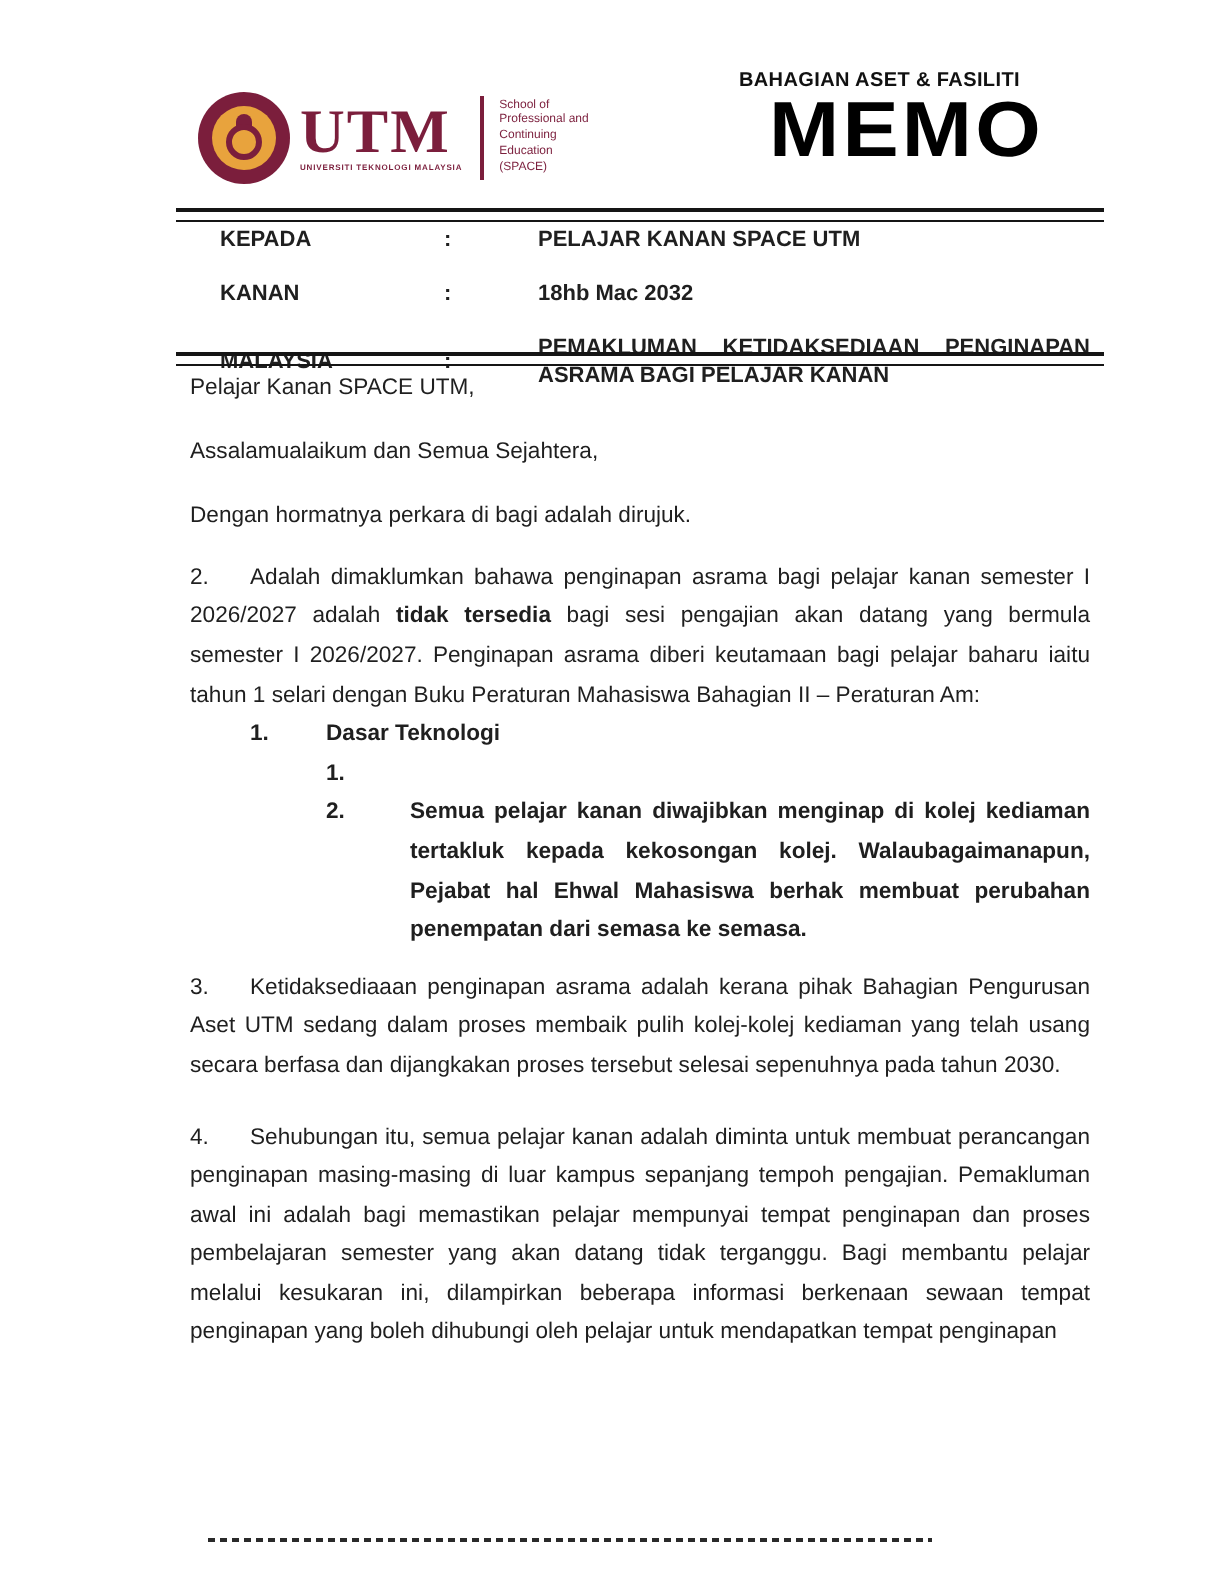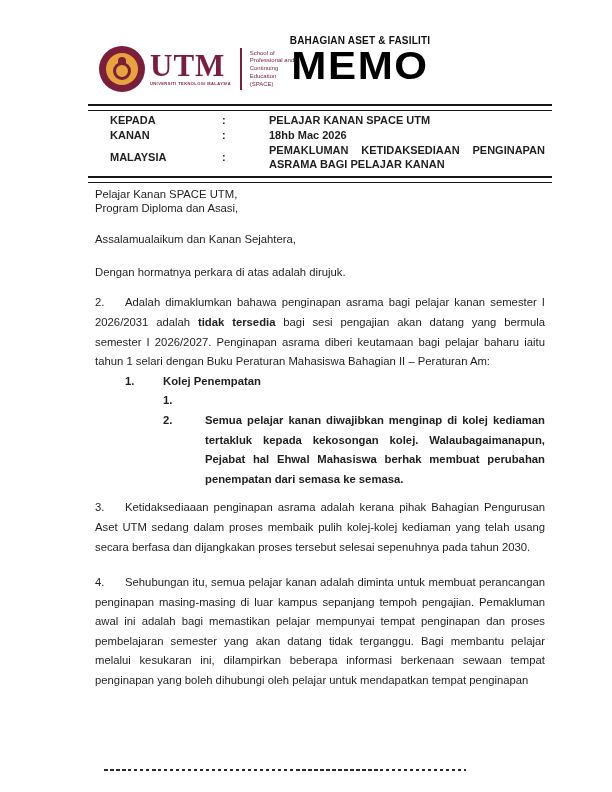--- a/index.html
+++ b/index.html
@@ -15,30 +15,30 @@
   .emblem{position:relative;width:46px;height:46px;border-radius:50%;background:#7b1e3c;flex:0 0 auto;}
   .emblem .inner{position:absolute;left:7px;top:7px;width:32px;height:32px;border-radius:50%;background:#e8a33d;}
   .emblem .ring{position:absolute;left:14px;top:16px;width:12px;height:12px;border-radius:50%;border:3.5px solid #7b1e3c;}
   .emblem .dome{position:absolute;left:19px;top:11px;width:8px;height:6px;background:#7b1e3c;border-radius:4px 4px 0 0;}
   .utm-word{display:flex;flex-direction:column;line-height:1;}
   .utm-acronym{font-family:"Liberation Serif",serif;font-weight:bold;font-size:31px;color:#7b1e3c;letter-spacing:1px;line-height:0.88;}
   .utm-fullname{font-size:4px;font-weight:bold;color:#7b1e3c;letter-spacing:0.42px;margin-top:2px;}
   .logo-divider{width:1.5px;height:42px;background:#7b1e3c;margin:0 3px 0 4px;}
   .school-text{font-size:6px;line-height:1.3;color:#7b1e3c;white-space:pre-line;width:64px;}
 
-  .memo-block{position:absolute;left:115px;top:35px;width:300px;text-align:center;}
+  .memo-block{position:absolute;left:115px;top:35px;width:300px;text-align:right;}
   .dept{font-size:10px;font-weight:bold;letter-spacing:0.2px;color:#111;}
   .memo-title{font-size:39px;font-weight:900;letter-spacing:1.5px;line-height:1.05;color:#000;transform:scaleX(1.08);transform-origin:center;}
 
   .double-rule{position:absolute;left:-7px;width:464px;height:4px;border-top:2.6px solid #151515;border-bottom:1.8px solid #151515;}
   .rule-1{top:104px;}
   .rule-2{top:176px;}
 
   .meta{position:absolute;left:15px;top:113px;width:435px;
-        display:grid;grid-template-columns:112px 33px 1fr;row-gap:1px;
+        display:grid;grid-template-columns:112px 33px 1fr;row-gap:13px;
         font-size:11px;font-weight:bold;line-height:14px;align-items:center;}
   .meta .value{text-align:justify;margin-left:14px;}
 
   
   .body-text{position:absolute;left:0;top:188px;width:450px;font-size:11.3px;line-height:19.6px;}
   .address div{line-height:13.6px;}
   .sal{margin-top:15px;}
   .intro{margin-top:13px;}
   .para{margin-top:11px;text-align:justify;}
   .pnum{display:inline-block;width:30px;}
@@ -86,44 +86,43 @@
 
     <div class="double-rule rule-1"></div>
 
     <div class="meta">
       <div>KEPADA</div>
       <div>:</div>
       <div class="value">PELAJAR KANAN SPACE UTM</div>
 
       <div>KANAN</div>
       <div>:</div>
-      <div class="value">18hb Mac 2026</div>
+      <div class="value">18hb Mac 2032</div>
 
       <div>MALAYSIA</div>
       <div>:</div>
       <div class="value">PEMAKLUMAN KETIDAKSEDIAAN PENGINAPAN ASRAMA BAGI PELAJAR KANAN</div>
     </div>
 
     <div class="double-rule rule-2"></div>
 
     <div class="body-text">
 
       <div class="address">
         <div>Pelajar Kanan SPACE UTM,</div>
-        <div>Program Diploma dan Asasi,</div>
       </div>
 
-      <div class="sal">Assalamualaikum dan Kanan Sejahtera,</div>
-      <div class="intro">Dengan hormatnya perkara di atas adalah dirujuk.</div>
+      <div class="sal">Assalamualaikum dan Semua Sejahtera,</div>
+      <div class="intro">Dengan hormatnya perkara di bagi adalah dirujuk.</div>
 
-      <div class="para"><span class="pnum">2.</span><span>Adalah dimaklumkan bahawa penginapan asrama bagi pelajar kanan semester I 2026/2031 adalah </span><b>tidak tersedia</b><span> bagi sesi pengajian akan datang yang bermula semester I 2026/2027. Penginapan asrama diberi keutamaan bagi pelajar baharu iaitu tahun 1  selari dengan Buku Peraturan Mahasiswa Bahagian II – Peraturan Am:</span></div>
+      <div class="para"><span class="pnum">2.</span><span>Adalah dimaklumkan bahawa penginapan asrama bagi pelajar kanan semester I 2026/2027 adalah </span><b>tidak tersedia</b><span> bagi sesi pengajian akan datang yang bermula semester I 2026/2027. Penginapan asrama diberi keutamaan bagi pelajar baharu iaitu tahun 1  selari dengan Buku Peraturan Mahasiswa Bahagian II – Peraturan Am:</span></div>
 
       <div class="list-item-1">
         <span class="num">1.</span>
-        <span>Kolej Penempatan</span>
+        <span>Dasar Teknologi</span>
       </div>
 
       <div class="list-item-2">
         <span class="num">1.</span>
       </div>
 
       <div class="list-item-2">
         <span class="num">2.</span>
         <span class="txt">Semua pelajar kanan diwajibkan menginap di kolej kediaman tertakluk kepada kekosongan kolej. Walaubagaimanapun, Pejabat hal Ehwal Mahasiswa berhak membuat perubahan penempatan dari semasa ke semasa.</span>
       </div>

